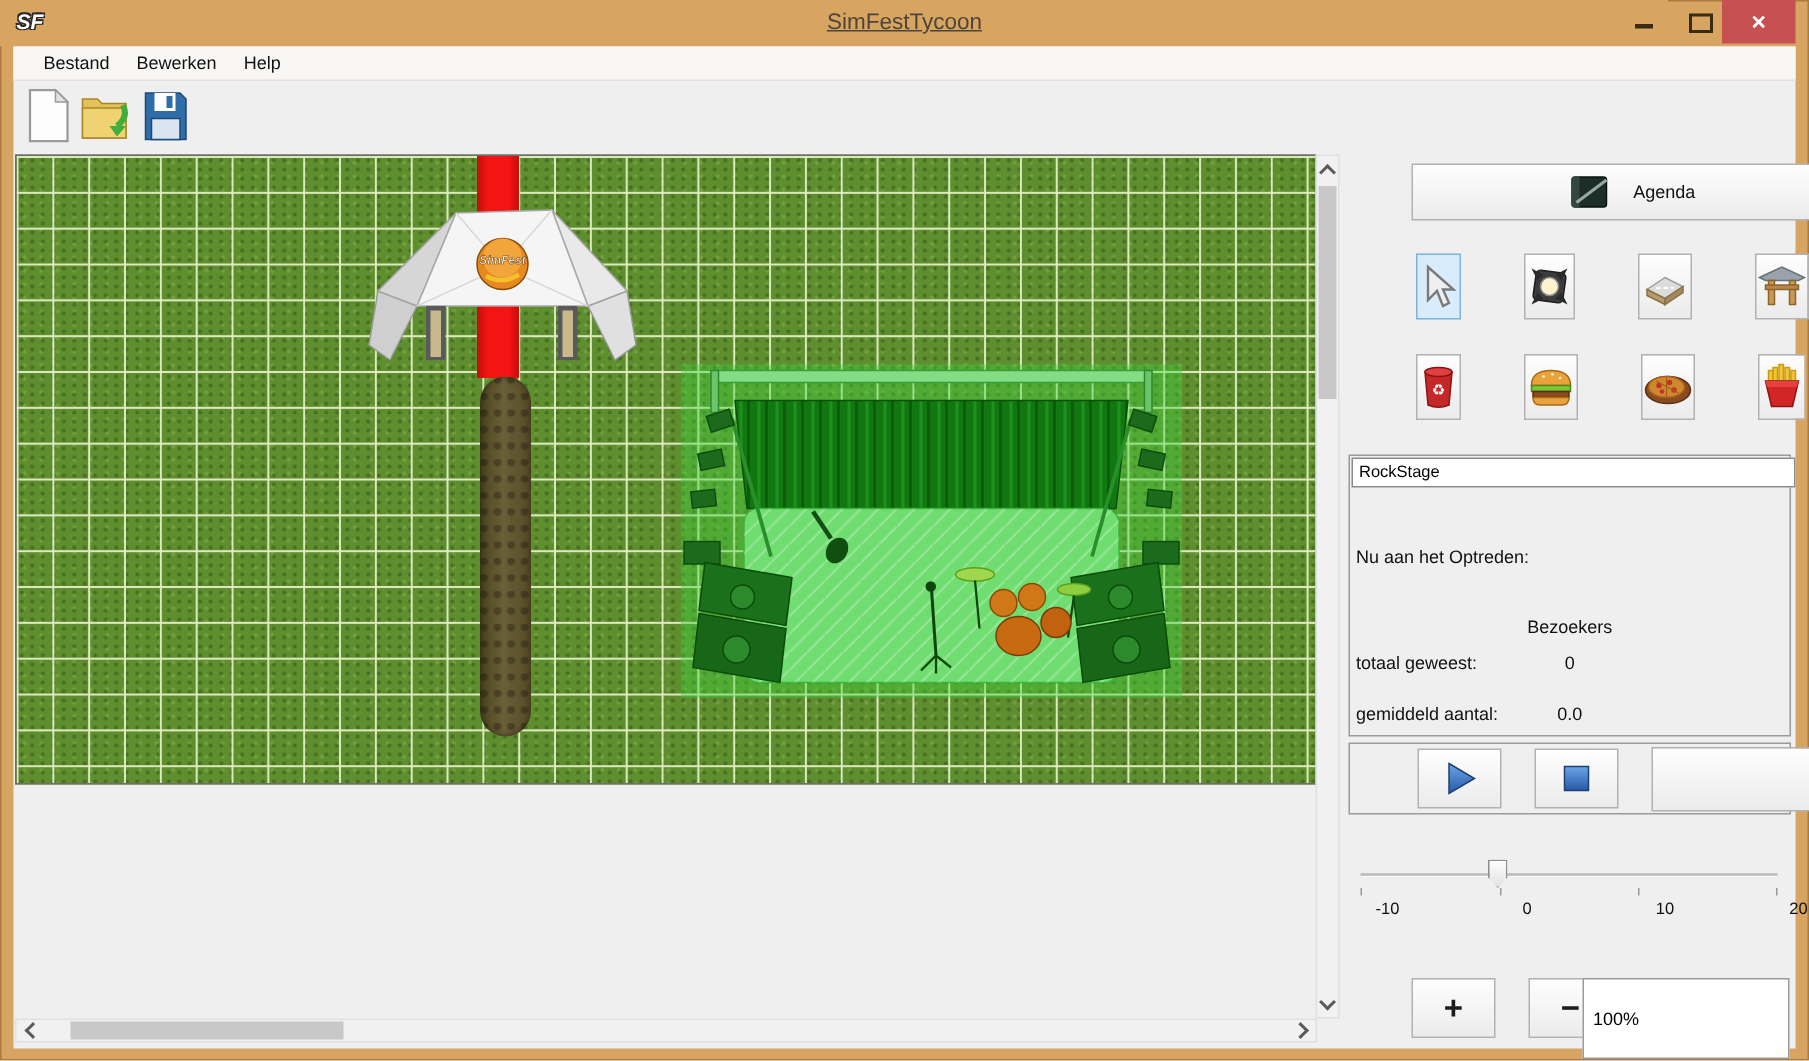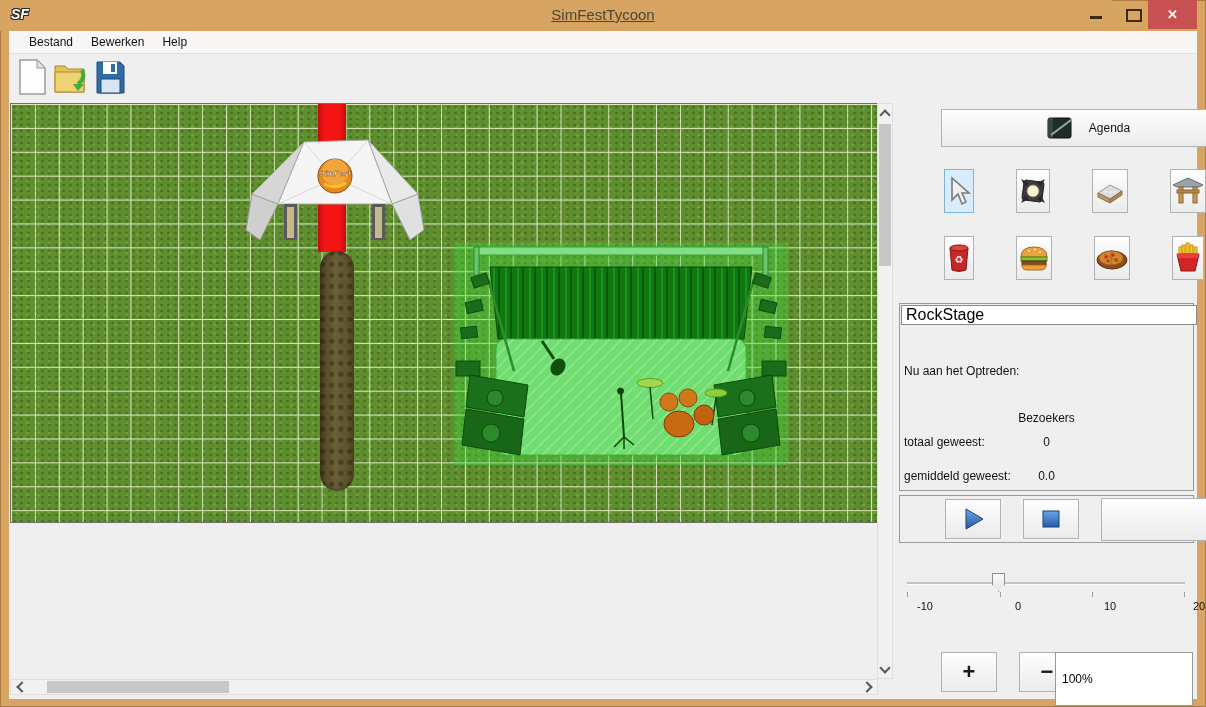--- a/index.html
+++ b/index.html
@@ -68,21 +68,21 @@
   .btn{background:linear-gradient(#fefefe,#ebebeb);border:1px solid #b2b2b2;box-sizing:border-box;margin-left:42px;}
   .agenda-btn{left:899px;top:109px;width:293px;height:38px;display:flex;align-items:center;justify-content:center;}
   .agenda-btn span{font-size:12px;color:#111;margin-left:14px;}
   .toolrow{left:897px;width:299px;height:44px;display:flex;justify-content:space-between;
     padding:0 5px;box-sizing:border-box;}
   .tool-btn{width:42px;height:44px;display:flex;align-items:center;justify-content:center;}
   .tool-btn.sel{background:#d9ecfb;border:1px solid #7eb4d8;}
 
   .stats-panel{left:899px;top:303px;width:295px;height:188px;border:1px solid #9a9a9a;box-sizing:border-box;}
   .stage-field{position:absolute;left:1px;top:1px;width:290px;height:18px;border:1px solid #8a8a8a;
-    font-family:"Liberation Sans",sans-serif;font-size:16px;padding:0 0 0 4px;background:#fff;}
+    font-family:"Liberation Sans",sans-serif;font-size:11px;padding:0 0 0 4px;background:#fff;}
   .lbl{position:absolute;font-size:12px;color:#111;}
   .ctr{left:50%;transform:translateX(-50%);}
 
   .playback-panel{left:899px;top:495px;width:295px;height:48px;border:1px solid #9a9a9a;box-sizing:border-box;}
   .pb-btn{position:absolute;width:56px;height:40px;display:flex;align-items:center;justify-content:center;}
 
   .slider-track{left:907px;top:582px;width:278px;height:2px;background:#c2c2c2;border-bottom:1px solid #fdfdfd;}
   .slider-thumb{left:992px;top:573px;width:13px;height:19px;background:linear-gradient(#fdfdfd,#e3e3e3);
     border:1px solid #8e8e8e;box-sizing:border-box;
     clip-path:polygon(0 0,100% 0,100% 62%,50% 100%,0 62%);}
@@ -355,21 +355,21 @@
       </svg>
     </div>
   </div>
 
   <div class="abs stats-panel">
     <input class="stage-field" value="RockStage" style="">
     <span class="lbl" style="left:4px;top:60px;text-align:right;">Nu aan het Optreden:</span>
     <span class="lbl ctr" style="top:107px;">Bezoekers</span>
     <span class="lbl" style="left:4px;top:131px;">totaal geweest:</span>
     <span class="lbl ctr" style="top:131px;">0</span>
-    <span class="lbl" style="left:4px;top:165px;">gemiddeld geweest:</span>
+    <span class="lbl" style="left:4px;top:165px;">gemiddeld aantal:</span>
     <span class="lbl ctr" style="top:165px;">0.0</span>
   </div>
 
   <div class="abs playback-panel">
     <div class="btn pb-btn" style="left:3px;top:3px;">
       <svg width="26" height="26" viewBox="0 0 26 26">
         <defs>
             <linearGradient id="pg" x1="0" y1="0" x2="0" y2="1">
           <stop offset="0" stop-color="#6aa6e8"></stop>
               <stop offset="1" stop-color="#2858a8"></stop>

